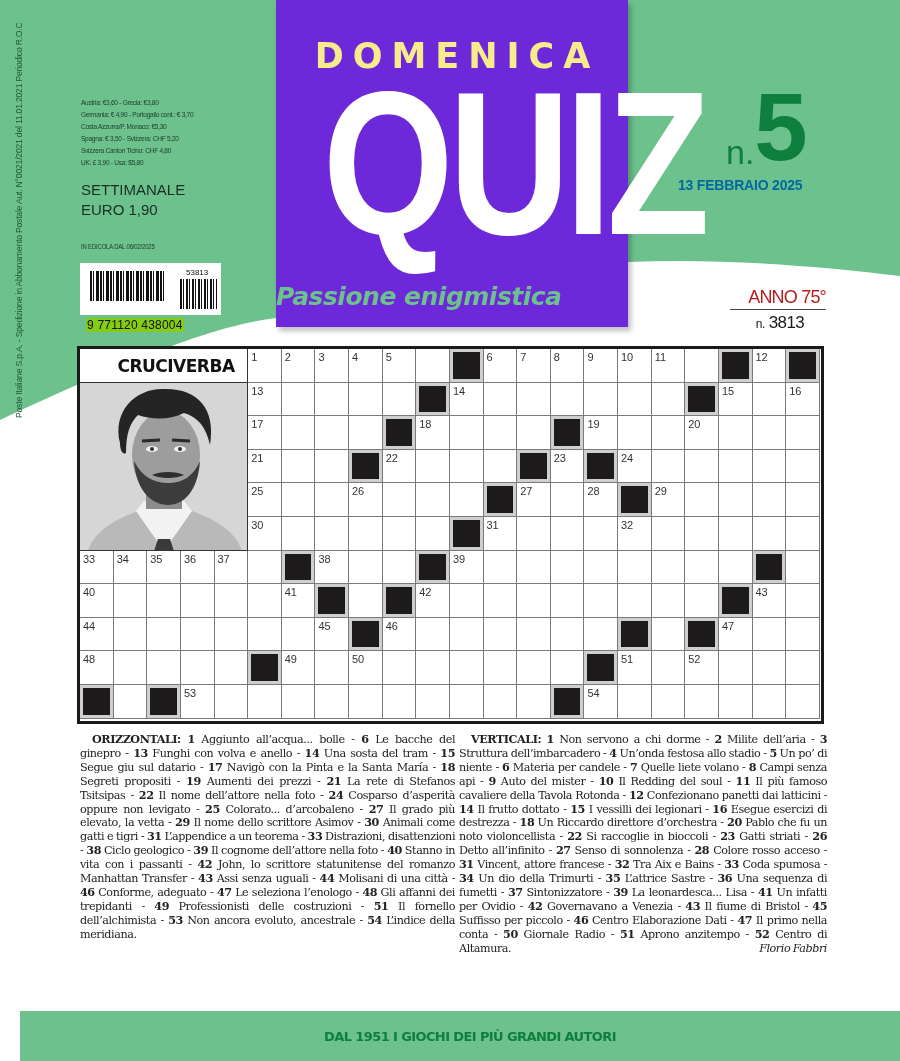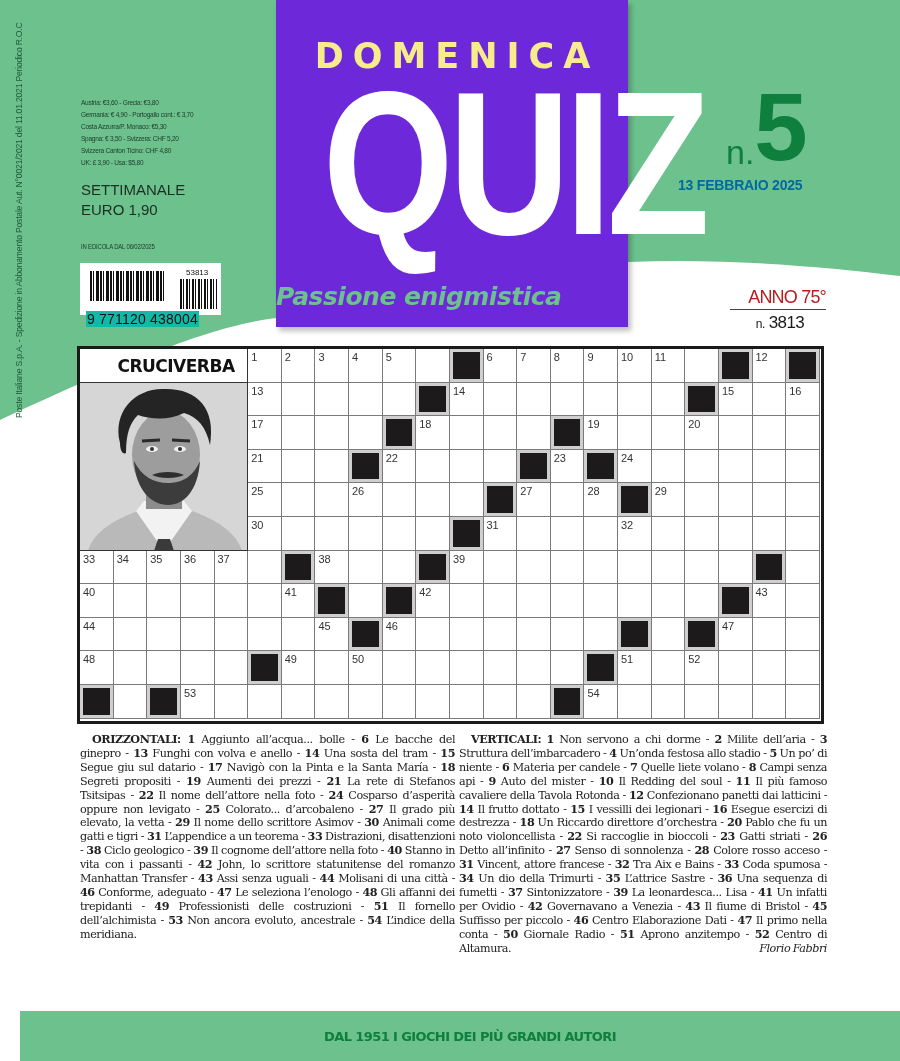--- a/index.html
+++ b/index.html
@@ -25,21 +25,21 @@
     font-size: 15px; line-height: 20px; color: #1b2e22; }
   .on-sale { position: absolute; left: 81px; top: 243px; z-index: 2; font-size: 7px;
     color: #1f3a2a; transform: scaleX(0.85); transform-origin: left top; white-space: nowrap; letter-spacing: -0.2px;}
 
   .barcode { position: absolute; left: 80px; top: 263px; width: 141px; height: 52px;
     background: #fff; z-index: 2; }
   .barcode .bars-main { position: absolute; left: 10px; top: 8px; width: 76px; height: 30px;
     background: repeating-linear-gradient(90deg, #111 0 2px, #fff 2px 3px, #111 3px 4px, #fff 4px 6px, #111 6px 9px, #fff 9px 10px); }
   .barcode .bars-add { position: absolute; left: 100px; top: 16px; width: 37px; height: 30px;
     background: repeating-linear-gradient(90deg, #111 0 2px, #fff 2px 3px, #111 3px 4px, #fff 4px 6px); }
-  .barcode .digits { position: absolute; left: 6px; top: 48px; font-size: 14px; color: #111; letter-spacing: 0.2px; font-family: "Liberation Sans", sans-serif; background:#14b8a6; padding: 0 1px; }
+  .barcode .digits { position: absolute; left: 6px; top: 55px; font-size: 12px; color: #111; letter-spacing: 0.2px; font-family: "Liberation Sans", sans-serif; background:#84cc16; padding: 0 1px; }
   .barcode .addon-digits { position: absolute; left: 106px; top: 5px; font-size: 8px; color: #111; }
 
   .logo-box { position: absolute; left: 276px; top: 0; width: 352px; height: 327px;
     background: #6d28d9; z-index: 3; box-shadow: 3px 4px 5px rgba(0,0,0,0.25); padding-left: 47px; }
   .logo-domenica { position: absolute; left: 0; top: 36px; width: 352px; text-align: center;
     font-family: "DejaVu Sans", sans-serif; font-weight: bold; font-size: 35px;
     letter-spacing: 9px; color: #f6ec8c; padding-left: 10px; }
   .logo-quiz { position: absolute; left: 18px; top: 58px; width: 320px; text-align: center;
     font-family: "Liberation Sans", sans-serif; font-weight: bold; font-size: 205px;
     line-height: 210px; color: #ffffff; letter-spacing: -6px;

